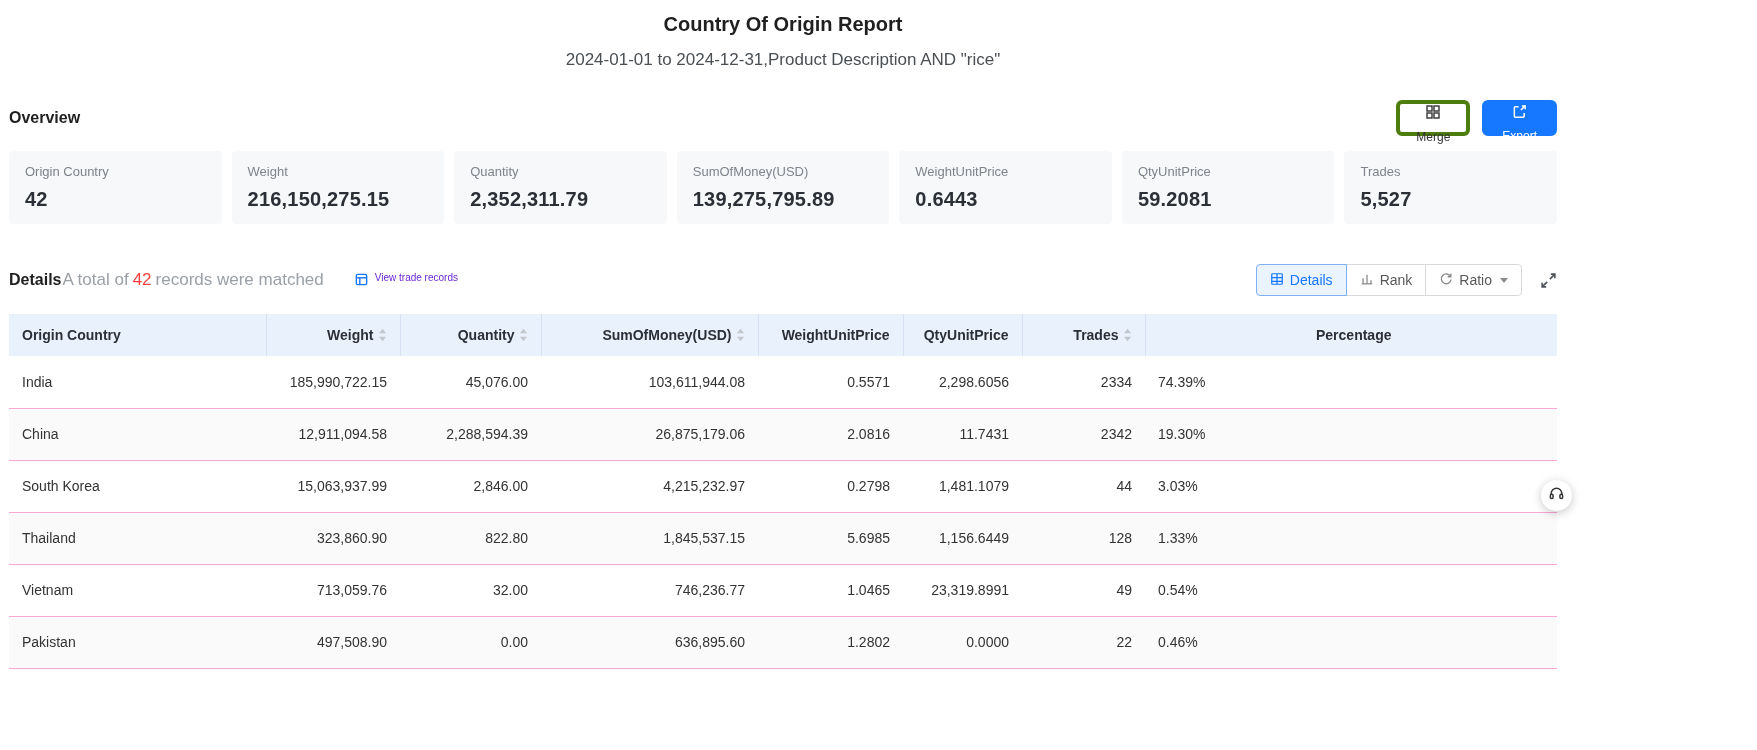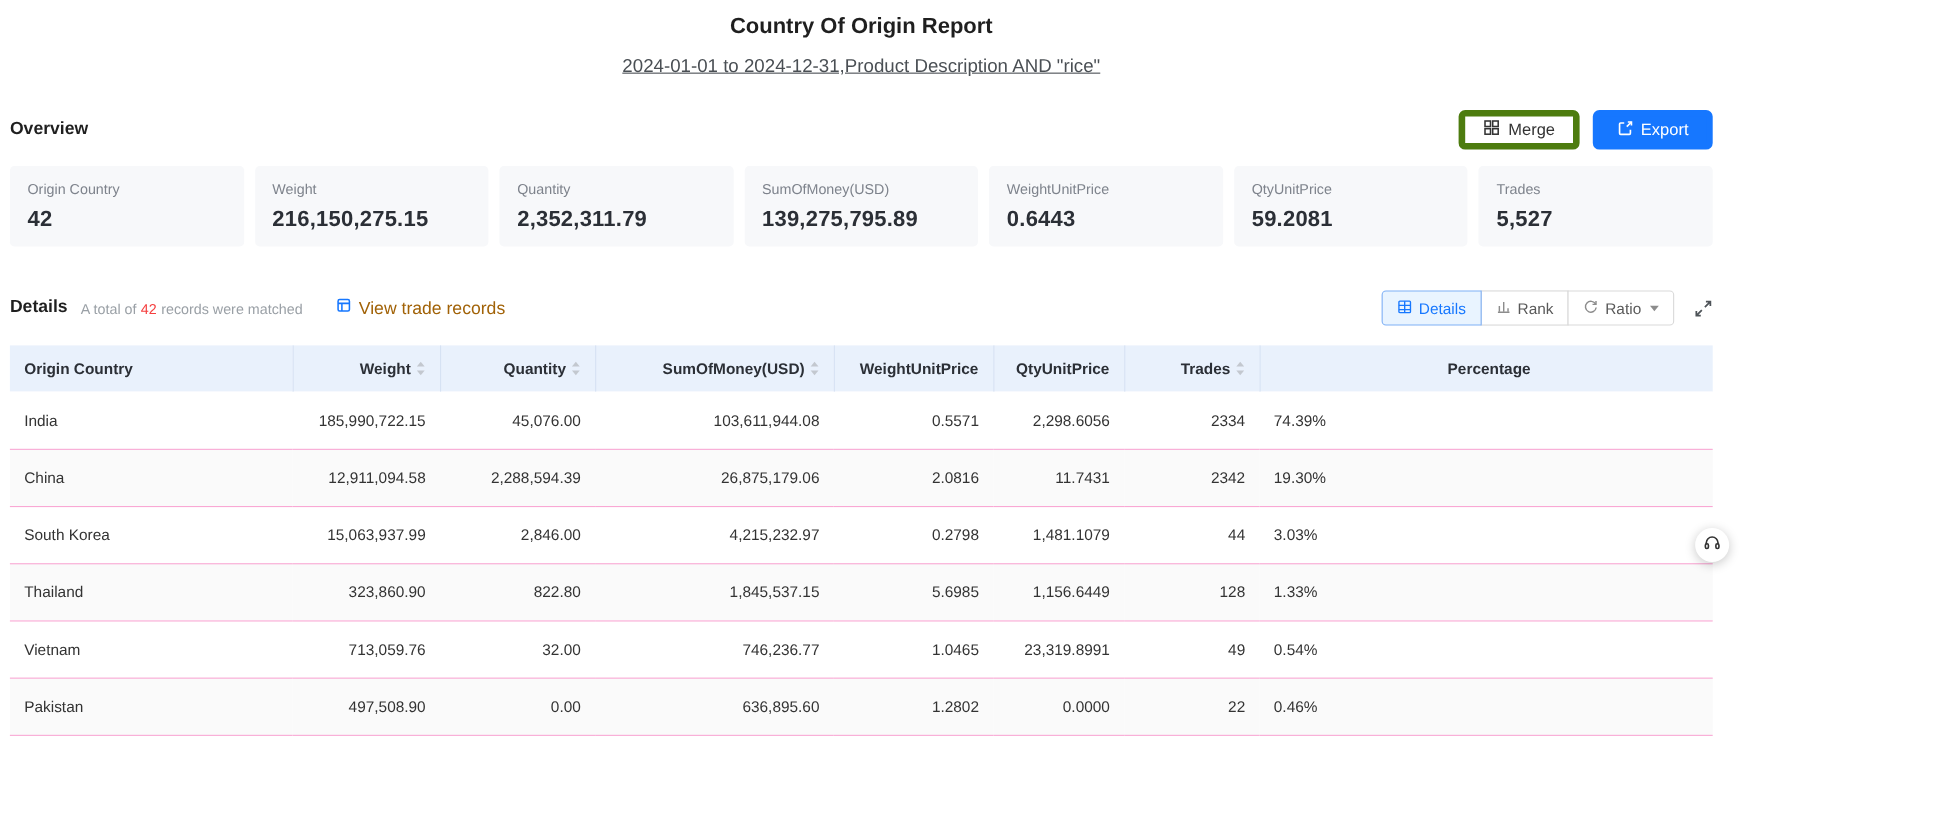--- a/index.html
+++ b/index.html
@@ -4,42 +4,42 @@
 <style>
   * { box-sizing: border-box; margin: 0; padding: 0; }
   html,body { width: 1757px; height: 750px; background: #fff; overflow: hidden;
     font-family: "Liberation Sans", "DejaVu Sans", sans-serif; color: #333; }
   .page { position: relative; width: 1601px; height: 750px; }
   .content { width: 1548px; margin-left: 9px; }
 
   
   .title-wrap { text-align: center; padding-top: 10px; }
   .page-title { font-size: 20px; font-weight: 600; color: #1f1f1f; line-height: 28px; }
-  .page-subtitle { margin-top: 12px; font-size: 17px; color: #4a4f54; text-decoration: underline; }
+  .page-subtitle { margin-top: 12px; font-size: 17px; color: #4a4f54; }
 
   
   .overview-bar { margin-top: 30px; display: flex; align-items: center; justify-content: space-between; }
   .section-heading { font-size: 16px; font-weight: 700; color: #1f1f1f; }
   .btn-row { display: flex; align-items: center; gap: 12px; }
   .btn { display: inline-flex; align-items: center; gap: 7px; height: 36px; padding: 0 16px;
-    border-radius: 6px; font-size: 15px; cursor: pointer; border: 6px solid #4d7c0f; background: #fff; color: #333; }
+    border-radius: 6px; font-size: 12px; cursor: pointer; border: 4px solid #4d7c0f; background: #fff; color: #333; flex-direction: column; }
   .btn.primary { background: #1677ff; border-color: #1677ff; color: #fff; }
 
   
   .cards { margin-top: 15px; display: flex; gap: 10px; }
   .card { flex: 1; background: #f7f8fa; border-radius: 4px; padding: 13px 16px; height: 73px; }
   .card-label { font-size: 13px; color: #7e838c; }
   .card-value { margin-top: 9px; font-size: 20px; font-weight: 700; color: #2b2f36; letter-spacing: .2px; }
 
   
   .details-bar { margin-top: 40px; display: flex; align-items: center; }
-  .matched { margin-left: 12px; font-size: 13px; color: #9aa0a6; }
+  .matched { margin-left: 1px; font-size: 17px; color: #9aa0a6; }
   .matched .count { color: #f53f3f; padding: 0 4px; }
-  .view-link { margin-left: 30px; display: inline-flex; align-items: flex-end; gap: 6px;
-    font-size: 16px; color: #a16207; cursor: pointer; text-decoration: none; }
+  .view-link { margin-left: 30px; display: inline-flex; align-items: flex-start; gap: 6px;
+    font-size: 10px; color: #6d28d9; cursor: pointer; text-decoration: none; }
   .toolbar-right { margin-left: auto; display: flex; align-items: center; }
   .seg { display: inline-flex; }
   .seg-btn { display: inline-flex; align-items: center; gap: 6px; height: 32px; padding: 0 13px;
     border: 1px solid #d9d9d9; background: #fff; color: #595959; font-size: 14px; cursor: pointer; margin-left: -1px; }
   .seg-btn:first-child { border-radius: 4px 0 0 4px; margin-left: 0; }
   .seg-btn:last-child { border-radius: 0 4px 4px 0; }
   .seg-btn.active { background: #e9f4ff; border-color: #7fb0f5; color: #1677ff; position: relative; z-index: 1; }
   .caret-down { width: 0; height: 0; border-left: 4px solid transparent; border-right: 4px solid transparent;
     border-top: 5px solid #8c8c8c; margin-left: 2px; }
   .fullscreen-btn { margin-left: 18px; display: inline-flex; align-items: center; cursor: pointer; }

